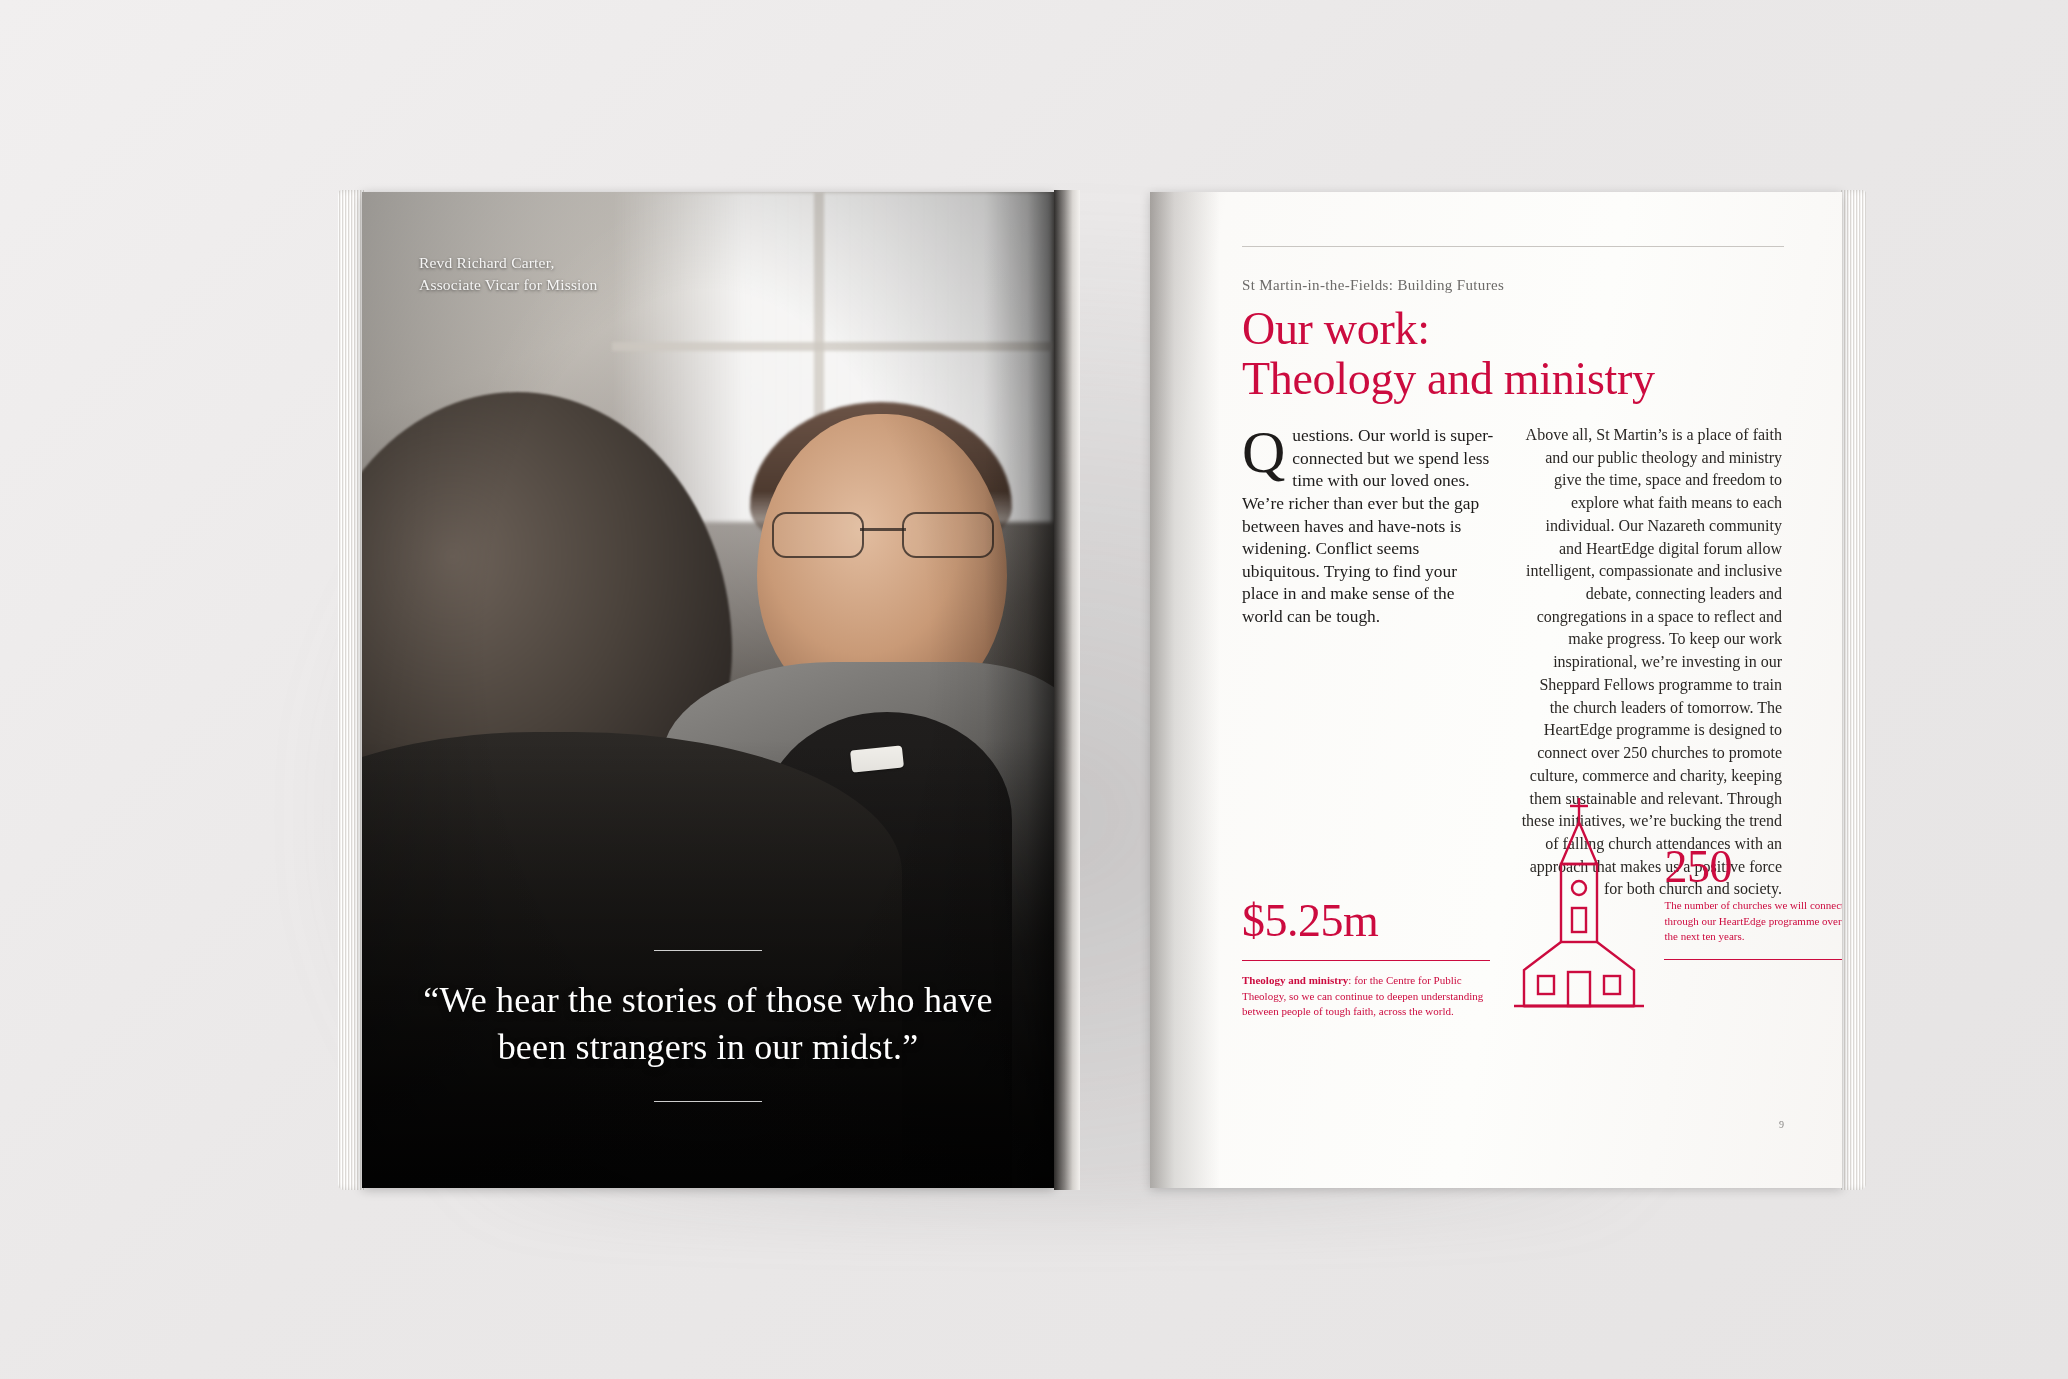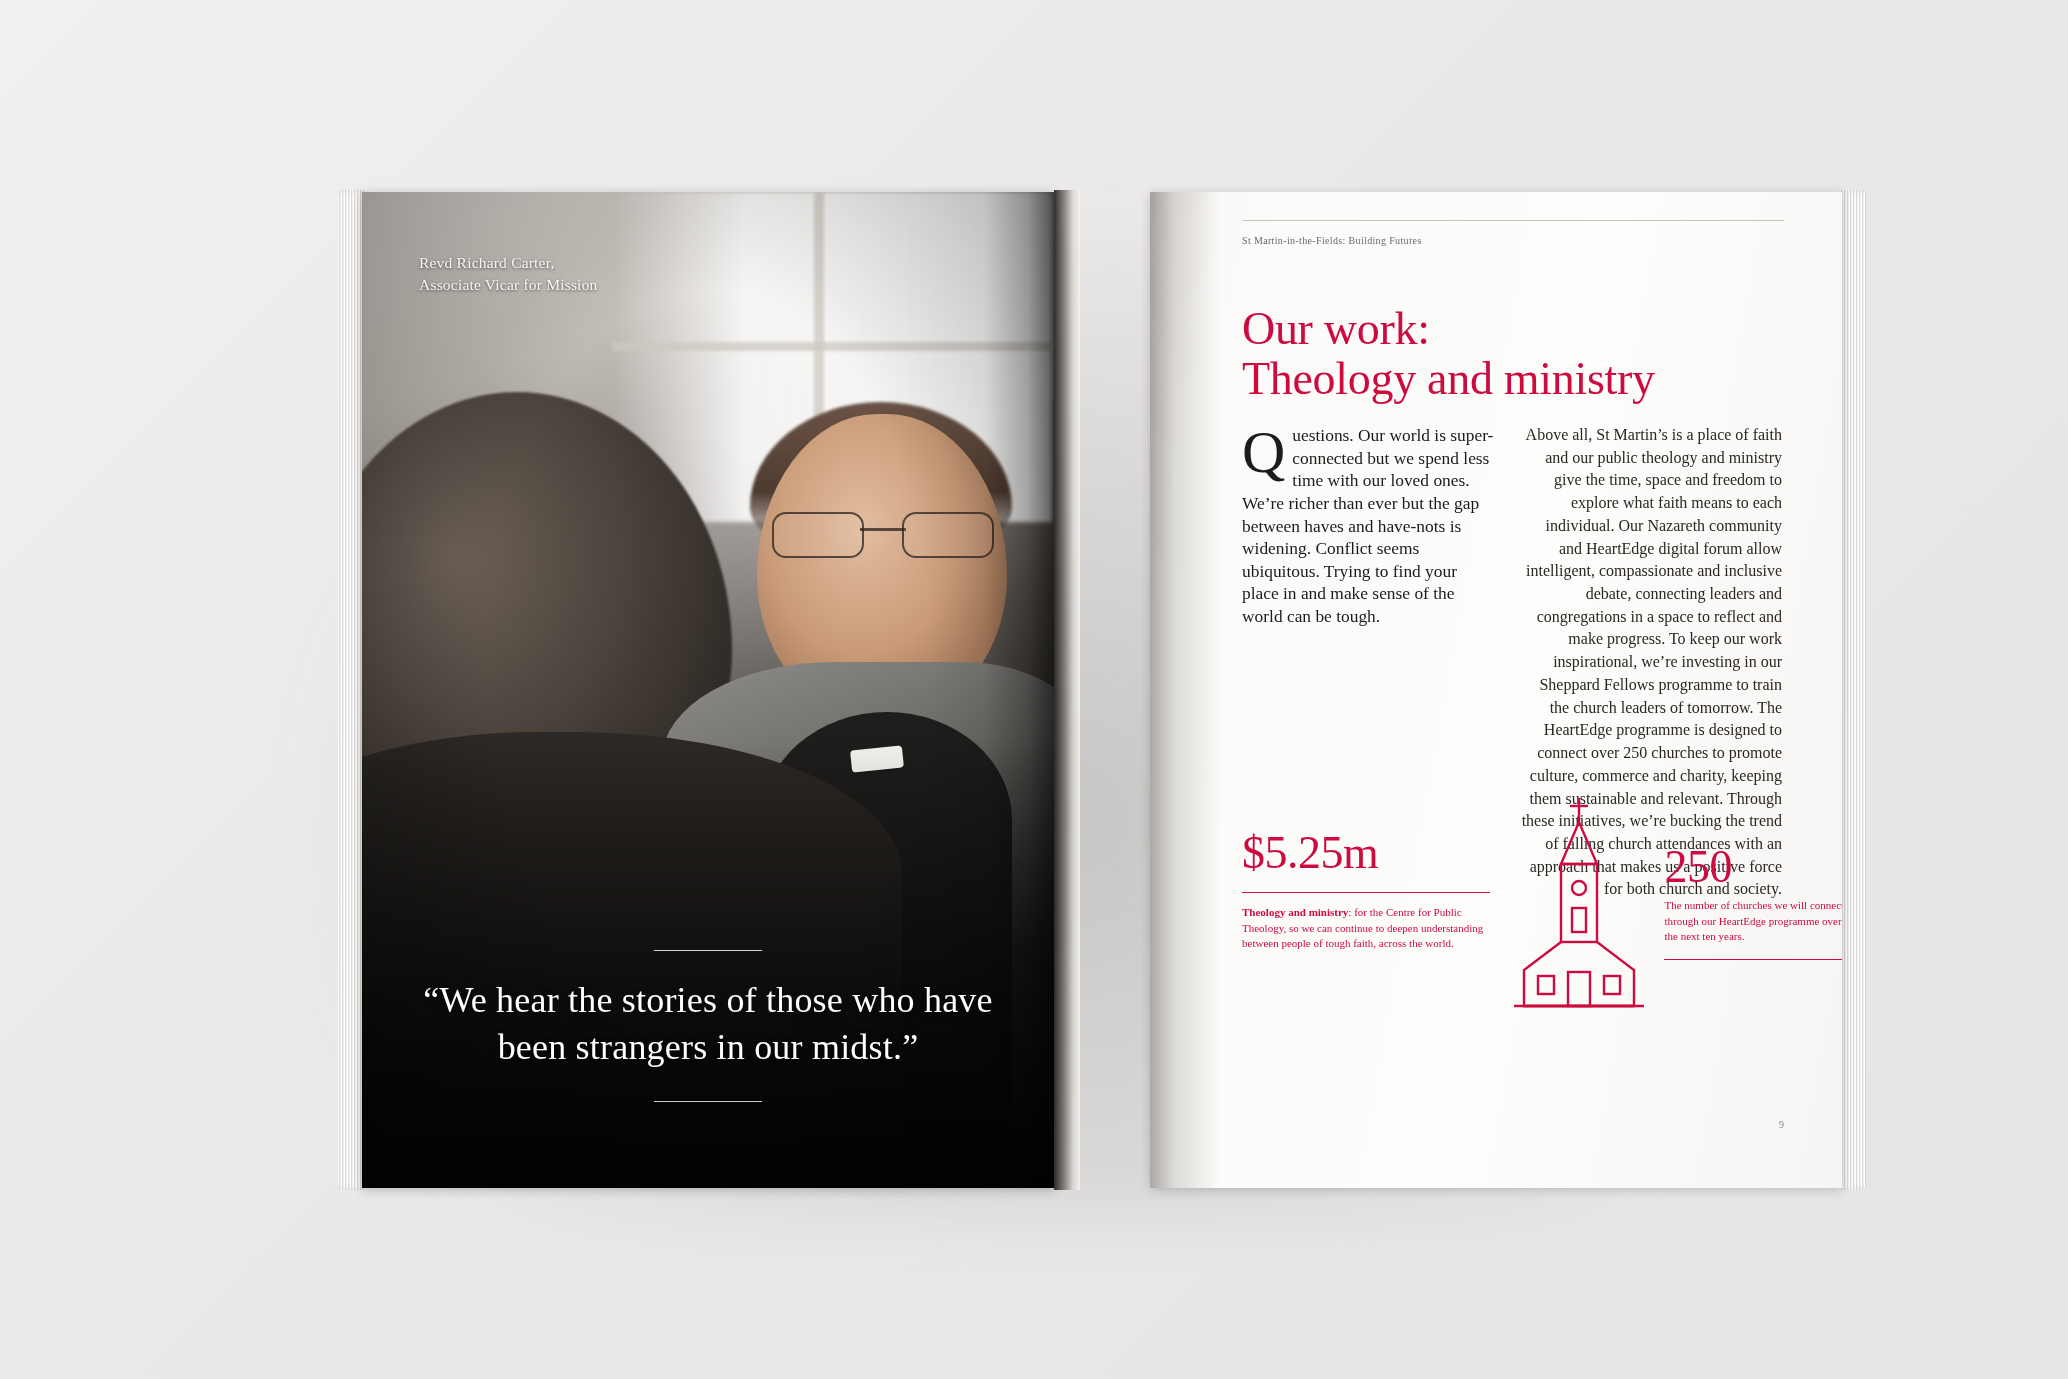--- a/index.html
+++ b/index.html
@@ -268,29 +268,29 @@
   .rp-inner {
     position: absolute;
     left: 92px;
     right: 58px;
     top: 0;
     bottom: 0;
   }
 
   .runhead {
     position: absolute;
-    top: 28px;
+    top: 54px;
     left: 0;
     right: 0;
-    font-size: 10px;
+    font-size: 15px;
     letter-spacing: 0.35px;
     color: #6c6a68;
     padding-bottom: 6px;
     border-top: 0.9px solid #c9c6c2;
-    padding-top: 14px;
+    padding-top: 30px;
   }
 
   .headline {
     position: absolute;
     top: 112px;
     left: 0;
     color: #cc0b3f;
     font-size: 46px;
     line-height: 1.08;
     letter-spacing: -0.3px;
@@ -338,21 +338,21 @@
     gap: 34px;
   }
   .stat-left { width: 270px; }
   .stat-right { width: 282px; position: relative; }
 
   .bignum {
     color: #cc0b3f;
     font-size: 46px;
     line-height: 1;
     letter-spacing: -0.5px;
-    margin-top: 38px;
+    margin-top: 106px;
   }
   .bignum.n250 { margin-top: 0; }
 
   .hr-red {
     height: 1px;
     background: #cc0b3f;
     margin: 16px 0 12px 0;
   }
   .hr-red.thin { margin: 14px 0 0 0; }
 

